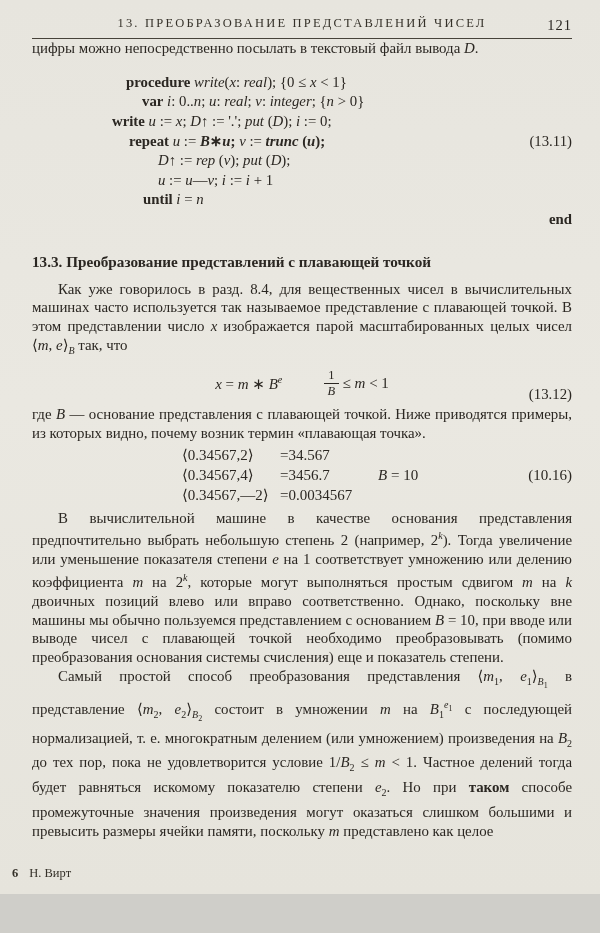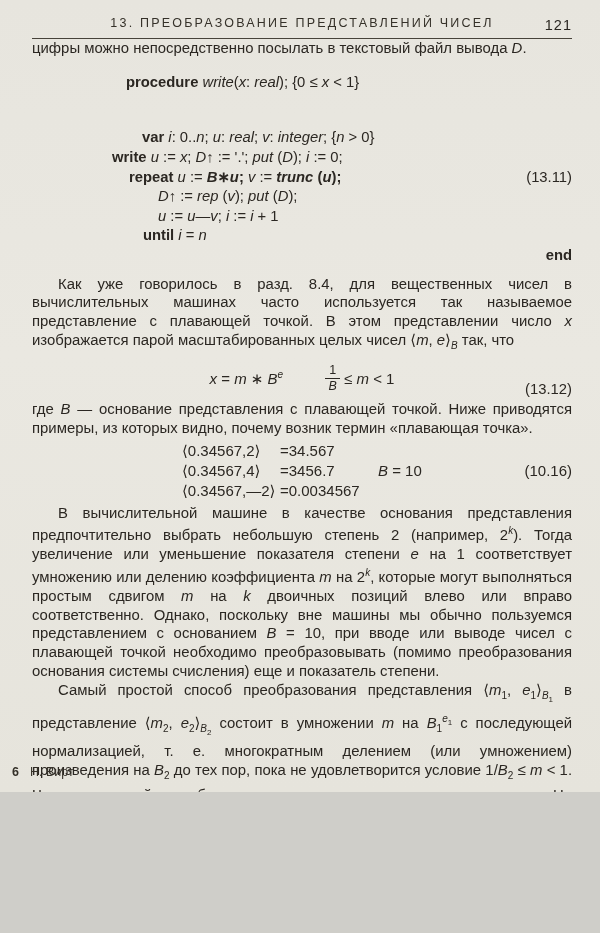--- a/index.html
+++ b/index.html
@@ -1,23 +1,23 @@
 <!DOCTYPE html>
 <html><head>
 <meta charset="utf-8">
 <style>
   html, body { margin: 0; padding: 0; background: #cfcec9; }
   .page {
     position: relative;
     width: 600px;
-    height: 792px;
+    height: 894px;
     margin: 0 auto;
     background: linear-gradient(180deg, #e7e5de 0%, #eae8e1 45%, #e6e4dc 100%);
     color: #2b2722;
-    font-family: Liberation Sans, sans-serif;
+    font-family: Liberation Serif, serif;
     overflow: hidden;
   }
   .content { position: absolute; left: 32px; right: 28px; top: 16px; }
 
   
   .running-head { position: relative; height: 18px; }
   .chapter-title {
     text-align: center;
     font-size: 12.5px;
     letter-spacing: 2.2px;
@@ -30,21 +30,21 @@
   .head-rule { border: 0; border-bottom: 1.6px solid #46423a; margin: 4px 0 0 0; }
 
   
   .intro { margin-top: 13px; font-size: 15px; line-height: 19px; }
 
   
   .code { margin: 15px 0 0 80px; font-size: 14.8px; line-height: 19.6px; position: relative; }
   .code i { font-style: italic; }
   .code b { font-weight: bold; }
   .cl1 { padding-left: 14px; }
-  .cl2 { padding-left: 30px; margin-top: 36px; }
+  .cl2 { padding-left: 30px; }
   .cl3 { padding-left: 0; }
   .cl4 { padding-left: 17px; position: relative; }
   .cl5 { padding-left: 46px; }
   .cl6 { padding-left: 46px; }
   .cl7 { padding-left: 31px; }
   .cl8 { padding-left: 0; text-align: right; }
   .code-eq { position: absolute; right: 0; top: 0; font-size: 14.8px; }
 
   
   .section-heading { margin-top: 23px; font-size: 15.2px; font-weight: bold; }
@@ -108,20 +108,21 @@
       <div class="cl1"><b>procedure</b> <i>write</i>(<i>x</i>: <i>real</i>); {0 ≤ <i>x</i> &lt; 1}</div>
       <div class="cl2"><b>var</b> <i>i</i>: 0..<i>n</i>; <i>u</i>: <i>real</i>; <i>v</i>: <i>integer</i>; {<i>n</i> &gt; 0}</div>
       <div class="cl3"><b>write</b> <i>u</i> := <i>x</i>; <i>D</i>↑ := '.'; <i>put</i> (<i>D</i>); <i>i</i> := 0;</div>
       <div class="cl4"><span><b>repeat</b> <i>u</i> := <b><i>B</i>∗<i>u</i>;</b> <i>v</i> := <b><i>trunc</i> (<i>u</i>);</b></span><span class="code-eq">(13.11)</span></div>
       <div class="cl5"><i>D</i>↑ := <i>rep</i> (<i>v</i>); <i>put</i> (<i>D</i>);</div>
       <div class="cl6"><i>u</i> := <i>u</i>—<i>v</i>; <i>i</i> := <i>i</i> + 1</div>
       <div class="cl7"><b>until</b> <i>i</i> = <i>n</i></div>
       <div class="cl8"><b>end</b></div>
     </div>
 
+    <div class="section-heading">13.3. Преобразование представлений с плавающей точкой</div>
 
     <p class="para indent first">Как уже говорилось в разд. 8.4, для вещественных чисел в вычислительных машинах часто используется так называемое представление с плавающей точкой. В этом представлении число <i>x</i> изображается парой масштабированных целых чисел ⟨<i>m</i>, <i>e</i>⟩<sub><i>B</i></sub> так, что</p>
 
     <div class="formula">
       <span class="lhs"><i>x</i> = <i>m</i> ∗ <i>B</i><sup><i>e</i></sup></span>
       <span class="frac">
           <span class="num">1</span>
           <span class="den"><i>B</i></span>
         </span>
       <span>≤ <i>m</i> &lt; 1</span>

